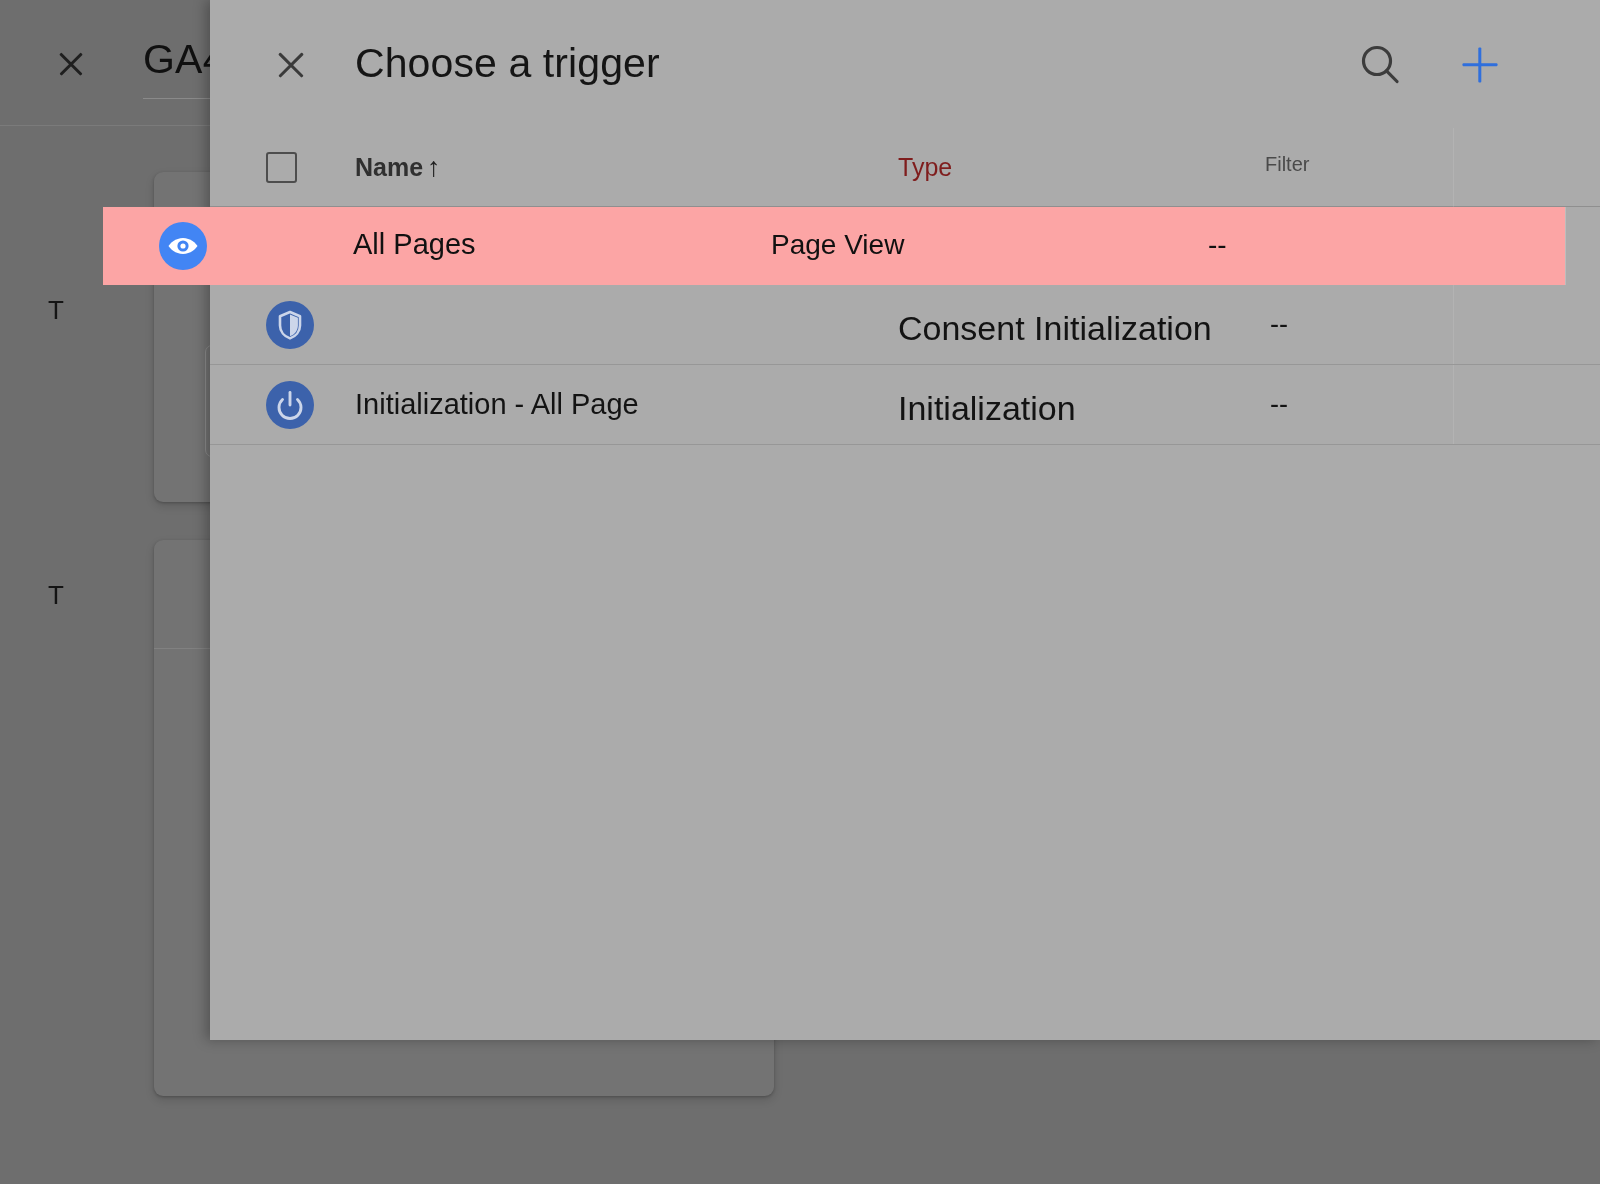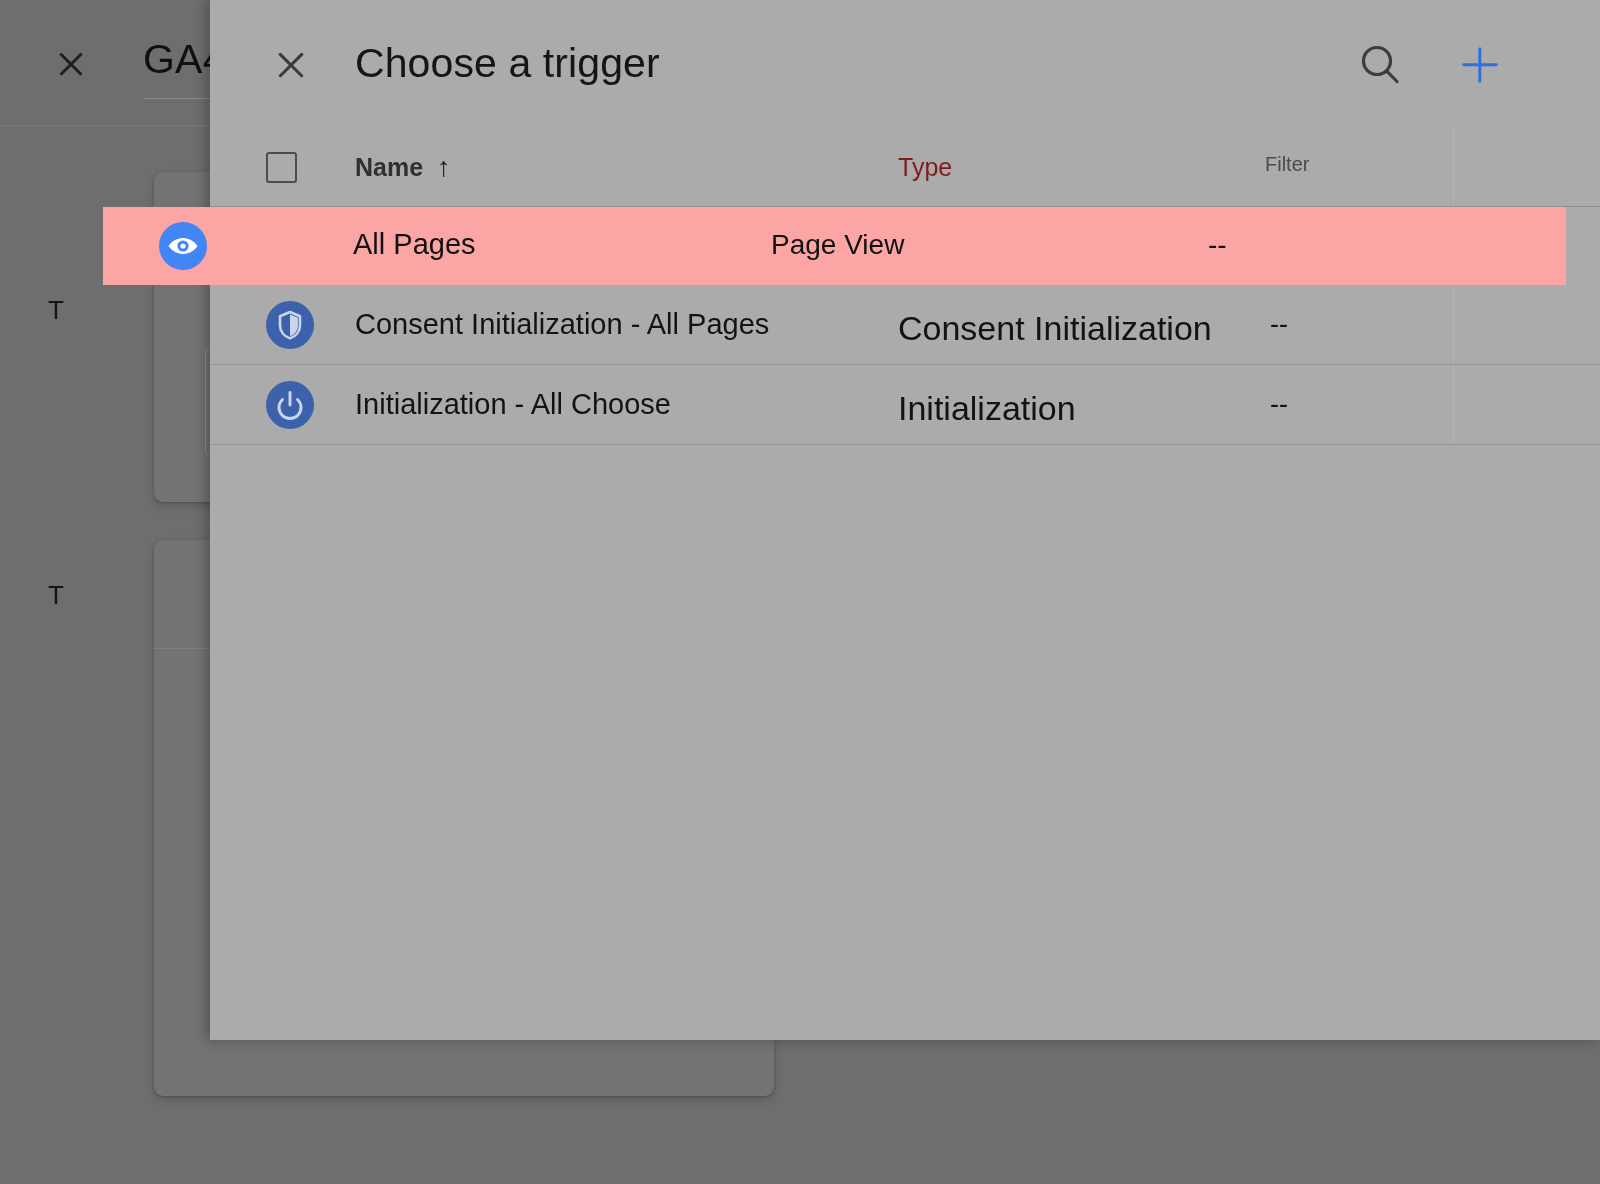--- a/index.html
+++ b/index.html
@@ -73,21 +73,21 @@
 
   
   #table-head{position:absolute;left:0;top:128px;width:100%;height:79px;}
   #head-checkbox{
     position:absolute;left:56px;top:24px;width:31px;height:31px;
     border:2.6px solid #4d4d4d;border-radius:3px;cursor:pointer;box-sizing:border-box;
   }
   .col-name{position:absolute;left:145px;}
   .col-type{position:absolute;left:688px;}
   .col-filter{position:absolute;left:1055px;}
-  #head-name{top:25px;font-size:25px;font-weight:bold;color:#303030;display:flex;align-items:center;gap:14px;cursor:pointer;}
+  #head-name{top:25px;font-size:25px;font-weight:bold;color:#303030;display:flex;align-items:center;gap:4px;cursor:pointer;}
   #sort-arrow{display:inline-block;font-size:27px;font-weight:normal;line-height:1;color:#202020;}
   #head-type{top:25px;font-size:25px;color:#7f1d1d;cursor:pointer;}
   #head-filter{top:25px;font-size:20px;color:#4a4a4a;cursor:pointer;}
   #head-rule{position:absolute;left:0;top:206px;width:100%;height:1px;background:#8f8f8f;}
 
   .row{position:absolute;left:0;width:100%;height:79px;}
   .row .divider{position:absolute;left:0;bottom:0;width:100%;height:1px;background:#969696;}
   .row-icon{position:absolute;left:56px;top:15px;width:48px;height:48px;border-radius:50%;}
   .row-name{position:absolute;left:145px;top:22px;font-size:29px;color:#131313;white-space:nowrap;}
   .row-type{position:absolute;left:688px;top:23px;font-size:34px;color:#131313;white-space:nowrap;}
@@ -165,34 +165,33 @@
 
   <div id="body-seam"></div>
 
   <div class="row" id="row-1">
     <div class="row-icon icon-blue-dim">
       <svg width="48" height="48" viewBox="0 0 48 48" aria-hidden="true">
         <path d="M24 11 L34 15.2 V24.4 C34 30.6 29.6 35.4 24 37.4 C18.4 35.4 14 30.6 14 24.4 V15.2 Z" fill="none" stroke="#ccd6ea" stroke-width="2.6" stroke-linejoin="round"></path>
         <path d="M24 13.4 L31.9 16.7 V24.4 C31.9 29.4 28.5 33.5 24 35.3 Z" fill="#ccd6ea"></path>
       </svg>
     </div>
-    <div class="row-name">Consent Initialization - All Pages</div>
     <div class="row-type">Consent Initialization</div>
     <div class="row-filter">--</div>
     <div class="divider"></div>
   </div>
 
   <div class="row" id="row-2">
     <div class="row-icon icon-blue-dim">
       <svg width="48" height="48" viewBox="0 0 48 48" aria-hidden="true">
         <path d="M16.5 18.5 A11 11 0 1 0 31.5 18.5" fill="none" stroke="#ccd6ea" stroke-width="2.9" stroke-linecap="round"></path>
         <line x1="24" y1="11.5" x2="24" y2="24" stroke="#ccd6ea" stroke-width="2.9" stroke-linecap="round"></line>
       </svg>
     </div>
-    <div class="row-name">Initialization - All Choose</div>
+    <div class="row-name">Initialization - All Page</div>
     <div class="row-type">Initialization</div>
     <div class="row-filter">--</div>
     <div class="divider"></div>
   </div>
 
   <div id="row-0" class="row">
     <div class="row-icon icon-blue">
       <svg width="48" height="48" viewBox="0 0 48 48" aria-hidden="true">
         <path d="M24 16 C31.5 16 37 21.5 38.5 24 C37 26.5 31.5 32 24 32 C16.5 32 11 26.5 9.5 24 C11 21.5 16.5 16 24 16 Z" fill="#ffffff"></path>
         <circle cx="24" cy="24" r="5.6" fill="#4285f4"></circle>

